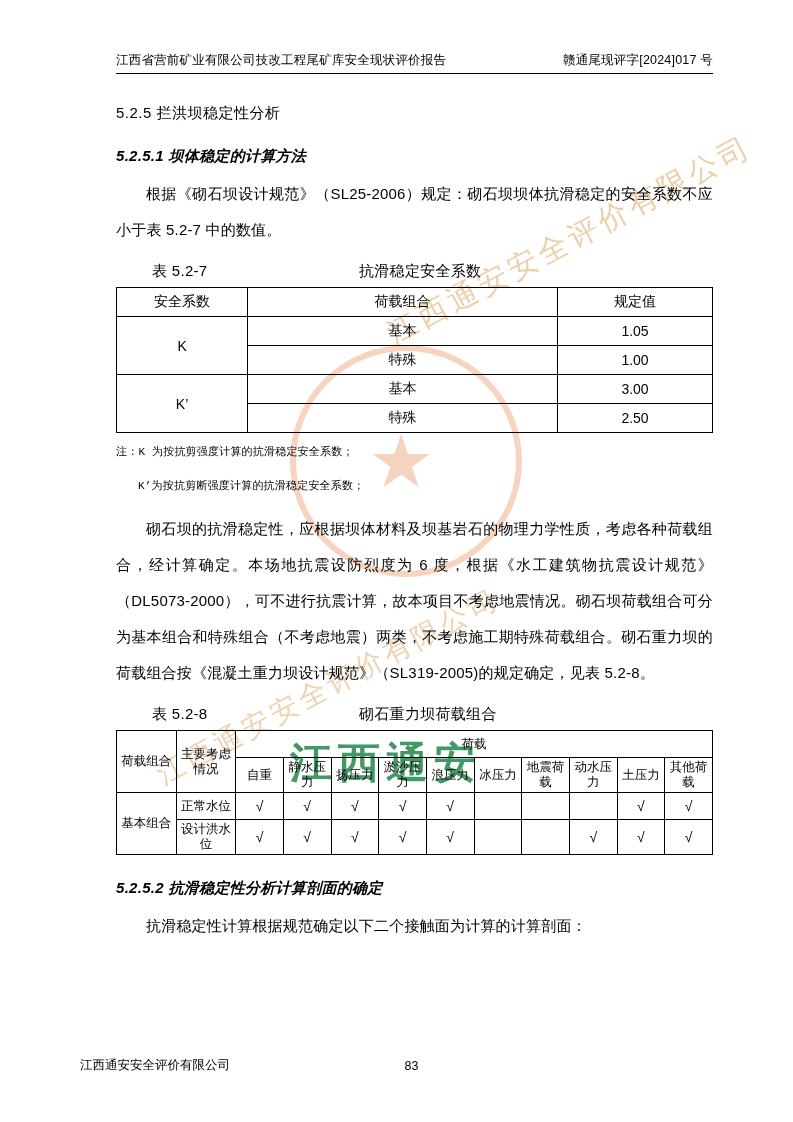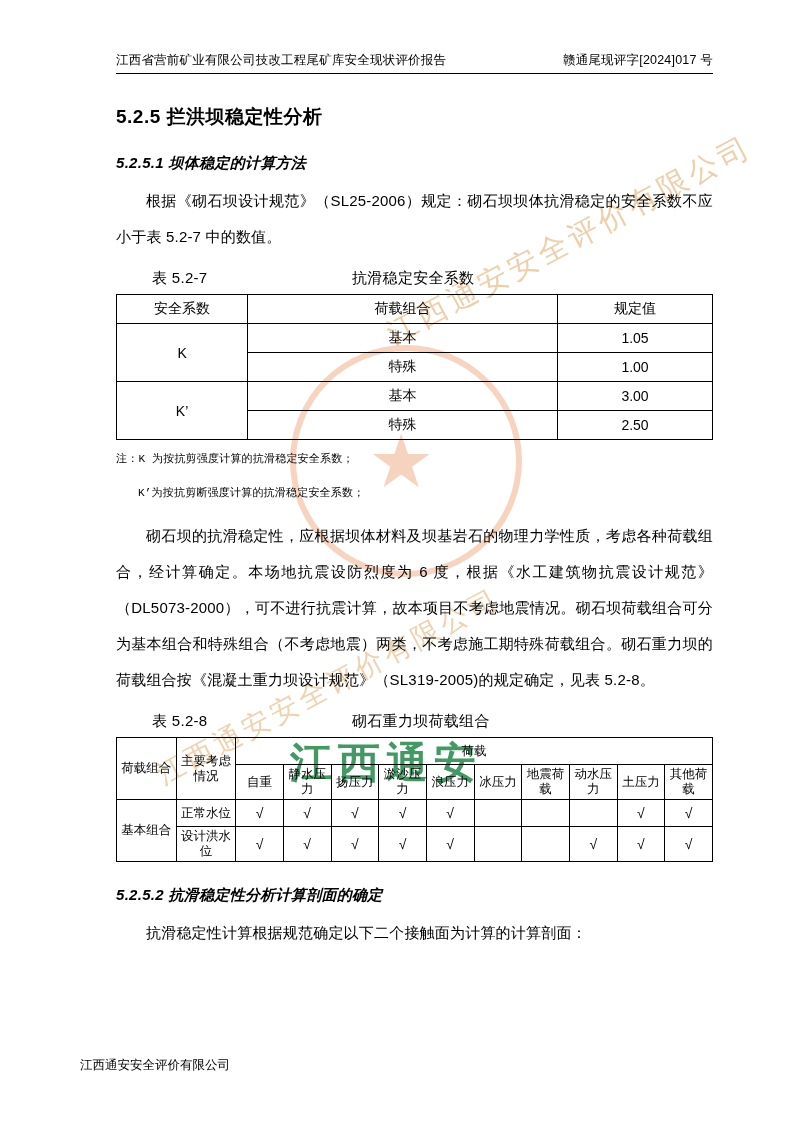--- a/index.html
+++ b/index.html
@@ -99,22 +99,22 @@
     padding-top: 52px;
     padding-bottom: 4px;
     border-bottom: 1px solid #000;
     letter-spacing: .2px;
   }
   .header .left { white-space: nowrap; }
   .header .right { white-space: nowrap; }
 
   
   h2.sec {
-    font-size: 19px;
-    font-weight: bold;
+    font-size: 15px;
+    font-weight: normal;
     margin: 30px 0 0 0;
     letter-spacing: .5px;
   }
   h3.sub {
     font-size: 15px;
     font-weight: bold;
     margin: 24px 0 0 0;
     letter-spacing: .3px;
     font-style: italic;
   }
@@ -135,20 +135,21 @@
     font-family: Liberation Mono, monospace;
   }
   p.note.ind { text-indent: 2em; }
 
   
   .tbl-cap {
     font-size: 15px;
     margin: 14px 0 6px 0;
     display: flex;
     letter-spacing: .3px;
+    gap: 7px;
   }
   .tbl-cap .num { margin-left: 36px; width: 200px; }
   .tbl-cap .ttl { }
 
   
   table {
     border-collapse: collapse;
     width: 100%;
     font-size: 14px;
   }
@@ -303,16 +304,17 @@
       </table>
 
     <h3 class="sub">5.2.5.2 抗滑稳定性分析计算剖面的确定</h3>
 
     <p class="body">抗滑稳定性计算根据规范确定以下二个接触面为计算的计算剖面：</p>
 
   </div>
 
   <div class="footer">
     <div class="fl">江西通安安全评价有限公司</div>
+    <div class="fc">83</div>
     <div class="fr"></div>
   </div>
 
 </div>
 
 </body></html>

